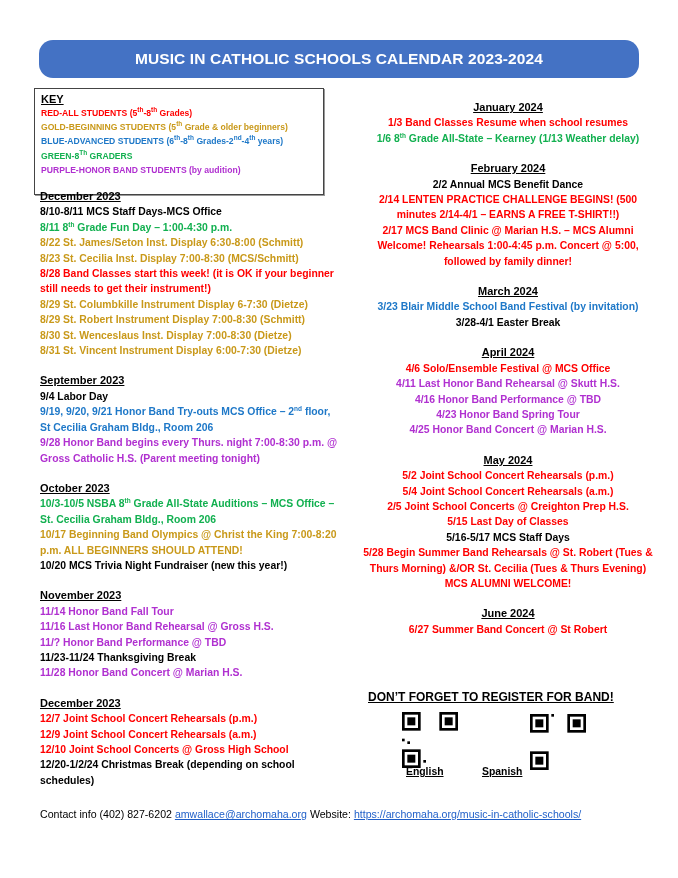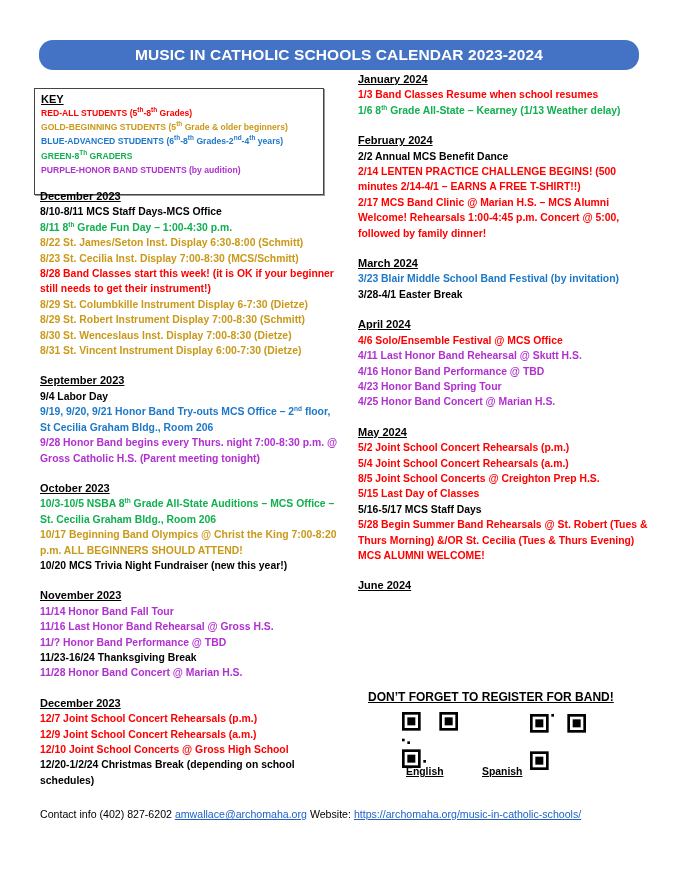--- a/index.html
+++ b/index.html
@@ -1,23 +1,23 @@
 <!DOCTYPE html>
 <html><head>
 <meta charset="utf-8">
 <style>
   html, body { margin:0; padding:0; background:#ffffff; }
   body { width:678px; height:878px; position:relative; overflow:hidden;
          font-family:"Liberation Sans", sans-serif; }
-  .banner { position:absolute; left:39px; top:40px; width:600px; height:30px;
+  .banner { position:absolute; left:39px; top:40px; width:600px; height:38px;
             background:#4472c4; color:#fff; font-weight:bold; font-size:15.5px;
             display:flex; align-items:center; justify-content:center; letter-spacing:0.1px;border-radius:14px; }
   .col { position:absolute; font-size:10.4px; font-weight:bold; line-height:15.4px; }
   .col.left { left:40px; top:189px; width:300px; }
-  .col.right { left:358px; top:72px; width:300px; }
+  .col.right { left:358px; top:100px; width:300px;text-align:center; }
   .key { position:absolute; left:34px; top:88px; width:290px; height:107px;
          border:1px solid #444; box-shadow:1px 1px 0 #999; padding:3px 6px; box-sizing:border-box;
          font-size:8.6px; font-weight:bold; line-height:14.2px; }
   .key-title { font-size:11px; text-decoration:underline; color:#000; line-height:14px; }
   .month { text-decoration:underline; color:#000; margin-top:0; font-size:11px; }
   .section { margin-bottom:15px; }
   .c-red{color:#ff0000;} .c-gold{color:#c9991a;} .c-blue{color:#1e78c8;}
   .c-green{color:#12b050;} .c-purple{color:#b030d0;} .c-black{color:#000;}
   sup { font-size:6.5px; line-height:0; vertical-align:4px; }
   .contact { position:absolute; left:40px; top:808px; font-size:10.6px; color:#000; }
@@ -64,21 +64,21 @@
       <div class="month">October 2023</div>
       <div class="c-green">10/3-10/5 NSBA 8<sup>th</sup> Grade All-State Auditions – MCS Office – St. Cecilia Graham Bldg., Room 206</div>
       <div class="c-gold">10/17 Beginning Band Olympics @ Christ the King 7:00-8:20 p.m. ALL BEGINNERS SHOULD ATTEND!</div>
       <div class="c-black">10/20 MCS Trivia Night Fundraiser (new this year!)</div>
     </div>
   <div class="section">
       <div class="month">November 2023</div>
       <div class="c-purple">11/14 Honor Band Fall Tour</div>
       <div class="c-purple">11/16 Last Honor Band Rehearsal @ Gross H.S.</div>
       <div class="c-purple">11/? Honor Band Performance @ TBD</div>
-      <div class="c-black">11/23-16/24 Thanksgiving Break</div>
+      <div class="c-black">11/23-11/24 Thanksgiving Break</div>
       <div class="c-purple">11/28 Honor Band Concert @ Marian H.S.</div>
     </div>
   <div class="section">
       <div class="month">December 2023</div>
       <div class="c-red">12/7 Joint School Concert Rehearsals (p.m.)</div>
       <div class="c-red">12/9 Joint School Concert Rehearsals (a.m.)</div>
       <div class="c-red">12/10 Joint School Concerts @ Gross High School</div>
       <div class="c-black">12/20-1/2/24 Christmas Break (depending on school schedules)</div>
     </div>
 </div>
@@ -105,27 +105,28 @@
       <div class="c-red">4/6 Solo/Ensemble Festival @ MCS Office</div>
       <div class="c-purple">4/11 Last Honor Band Rehearsal @ Skutt H.S.</div>
       <div class="c-purple">4/16 Honor Band Performance @ TBD</div>
       <div class="c-purple">4/23 Honor Band Spring Tour</div>
       <div class="c-purple">4/25 Honor Band Concert @ Marian H.S.</div>
     </div>
   <div class="section">
       <div class="month">May 2024</div>
       <div class="c-red">5/2 Joint School Concert Rehearsals (p.m.)</div>
       <div class="c-red">5/4 Joint School Concert Rehearsals (a.m.)</div>
-      <div class="c-red">8/5 Joint School Concerts @ Creighton Prep H.S.</div>
+      <div class="c-red">2/5 Joint School Concerts @ Creighton Prep H.S.</div>
       <div class="c-red">5/15 Last Day of Classes</div>
       <div class="c-black">5/16-5/17 MCS Staff Days</div>
       <div class="c-red">5/28 Begin Summer Band Rehearsals @ St. Robert (Tues &amp; Thurs Morning) &amp;/OR St. Cecilia (Tues &amp; Thurs Evening) MCS ALUMNI WELCOME!</div>
     </div>
   <div class="section">
       <div class="month">June 2024</div>
+      <div class="c-red">6/27 Summer Band Concert @ St Robert</div>
     </div>
 </div>
 
 <div class="register">DON’T FORGET TO REGISTER FOR BAND!</div>
 <div class="qr" style="left:402px;top:712px;">
     <svg viewBox="0 0 21 21">
       <rect x="0" y="0" width="7" height="7" fill="#000"></rect>
       <rect x="1" y="1" width="5" height="5" fill="#fff"></rect>
       <rect x="2" y="2" width="3" height="3" fill="#000"></rect>
       <rect x="14" y="0" width="7" height="7" fill="#000"></rect>

